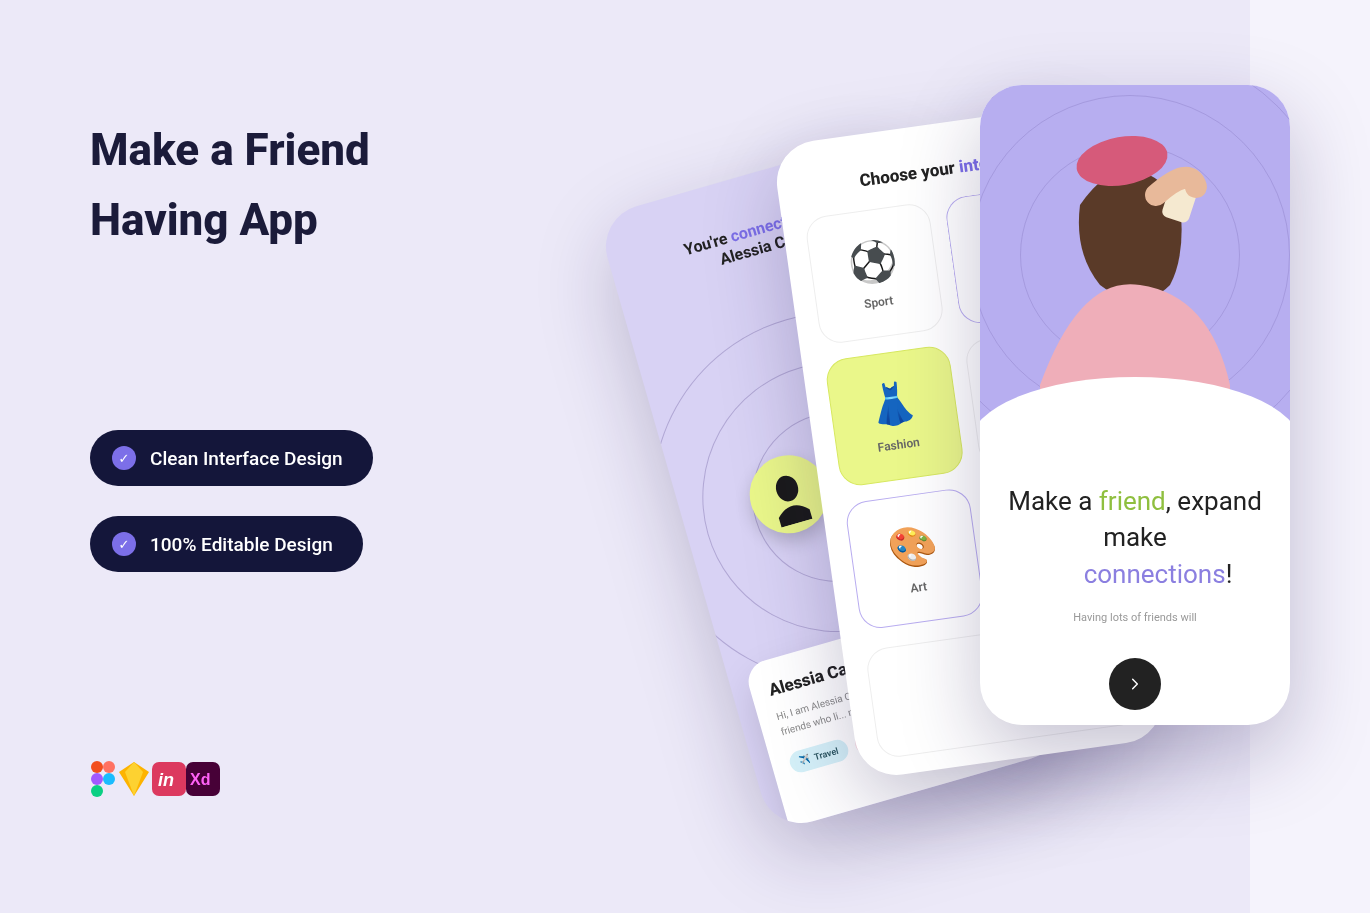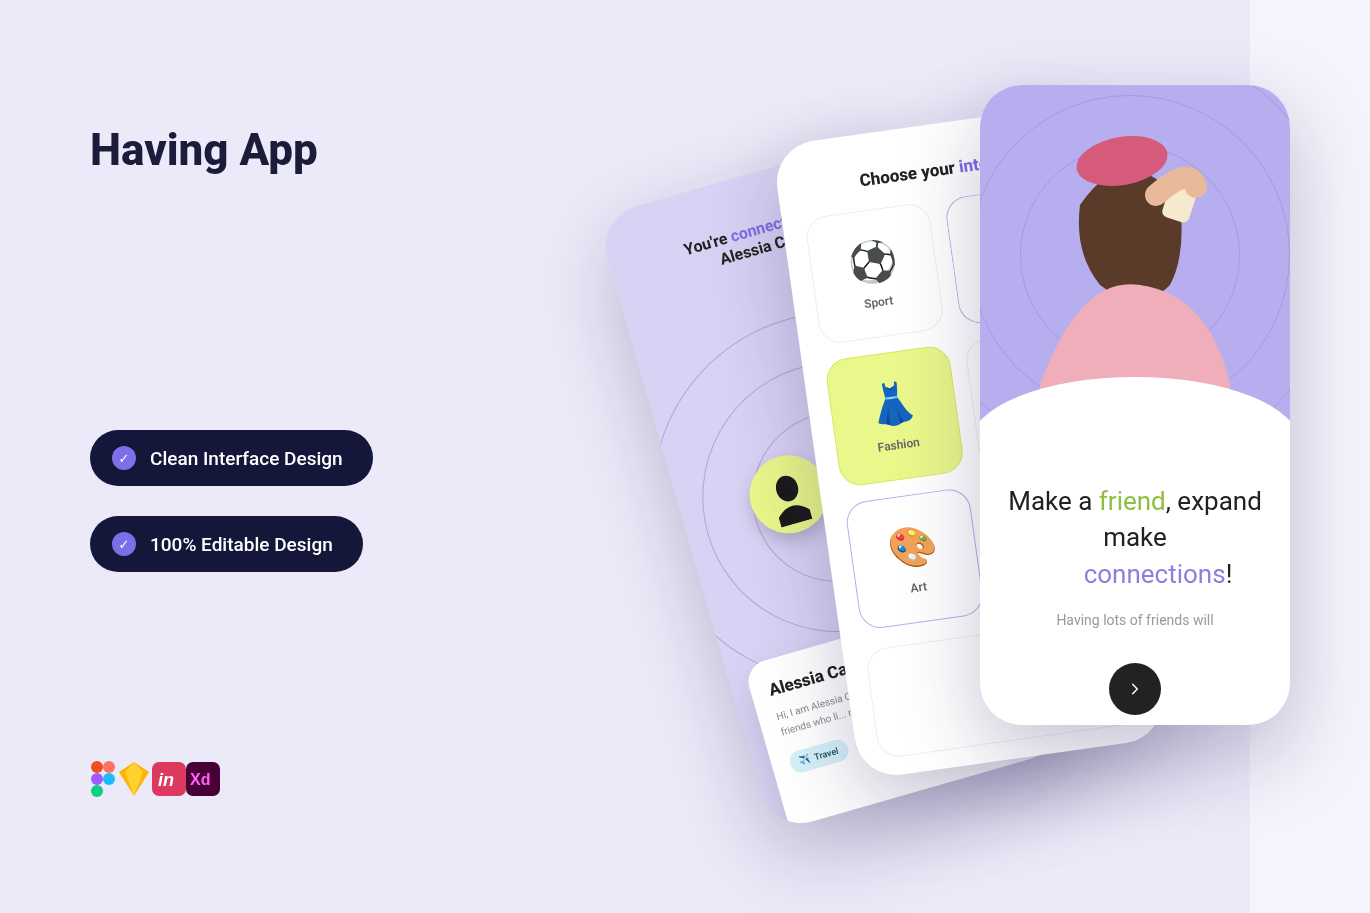--- a/index.html
+++ b/index.html
@@ -142,38 +142,39 @@
   }
   .p3 .hero { height:370px; background:#b7aef0; position:relative; overflow:hidden; }
   .p3 .curve {
     position:absolute; left:-10px; right:-10px; bottom:-2px; height:80px;
     background:#fff; border-radius:60% 60% 0 0 / 100% 100% 0 0;
   }
   .p3 .body { padding:28px 28px 20px; text-align:center; }
   .p3 h2 { font-size:26px; font-weight:400; color:#222; line-height:1.4; }
   .p3 h2 .f1 { color:#8fbf3f; }
   .p3 h2 .f2 { color:#8b7fe0;margin-left:46px; }
-  .p3 .sub { font-size:14px; color:#999; margin-top:16px; line-height:1.8; }
+  .p3 .sub { font-size:11px; color:#999; margin-top:16px; line-height:1.8; }
   .p3 .next {
     width:52px; height:52px; border-radius:50%; background:#222;
     margin:30px auto 0; display:flex; align-items:center; justify-content:center;
   }
   .p3 .next svg { width:14px; height:14px; }
 
   
   .hero-rings .hr {
     position:absolute; border:1px solid rgba(60,40,120,.15); border-radius:50%;
   }
 </style>
 </head>
 <body>
 
 <div class="bg-right"></div>
 
 <div class="title">
+  <div>Make a Friend</div>
   <div>Having App</div>
 </div>
 
 <div class="pills">
   <div>
     <div class="pill">
       <span class="check">✓</span>
       <span>Clean Interface Design</span>
     </div>
   </div>

